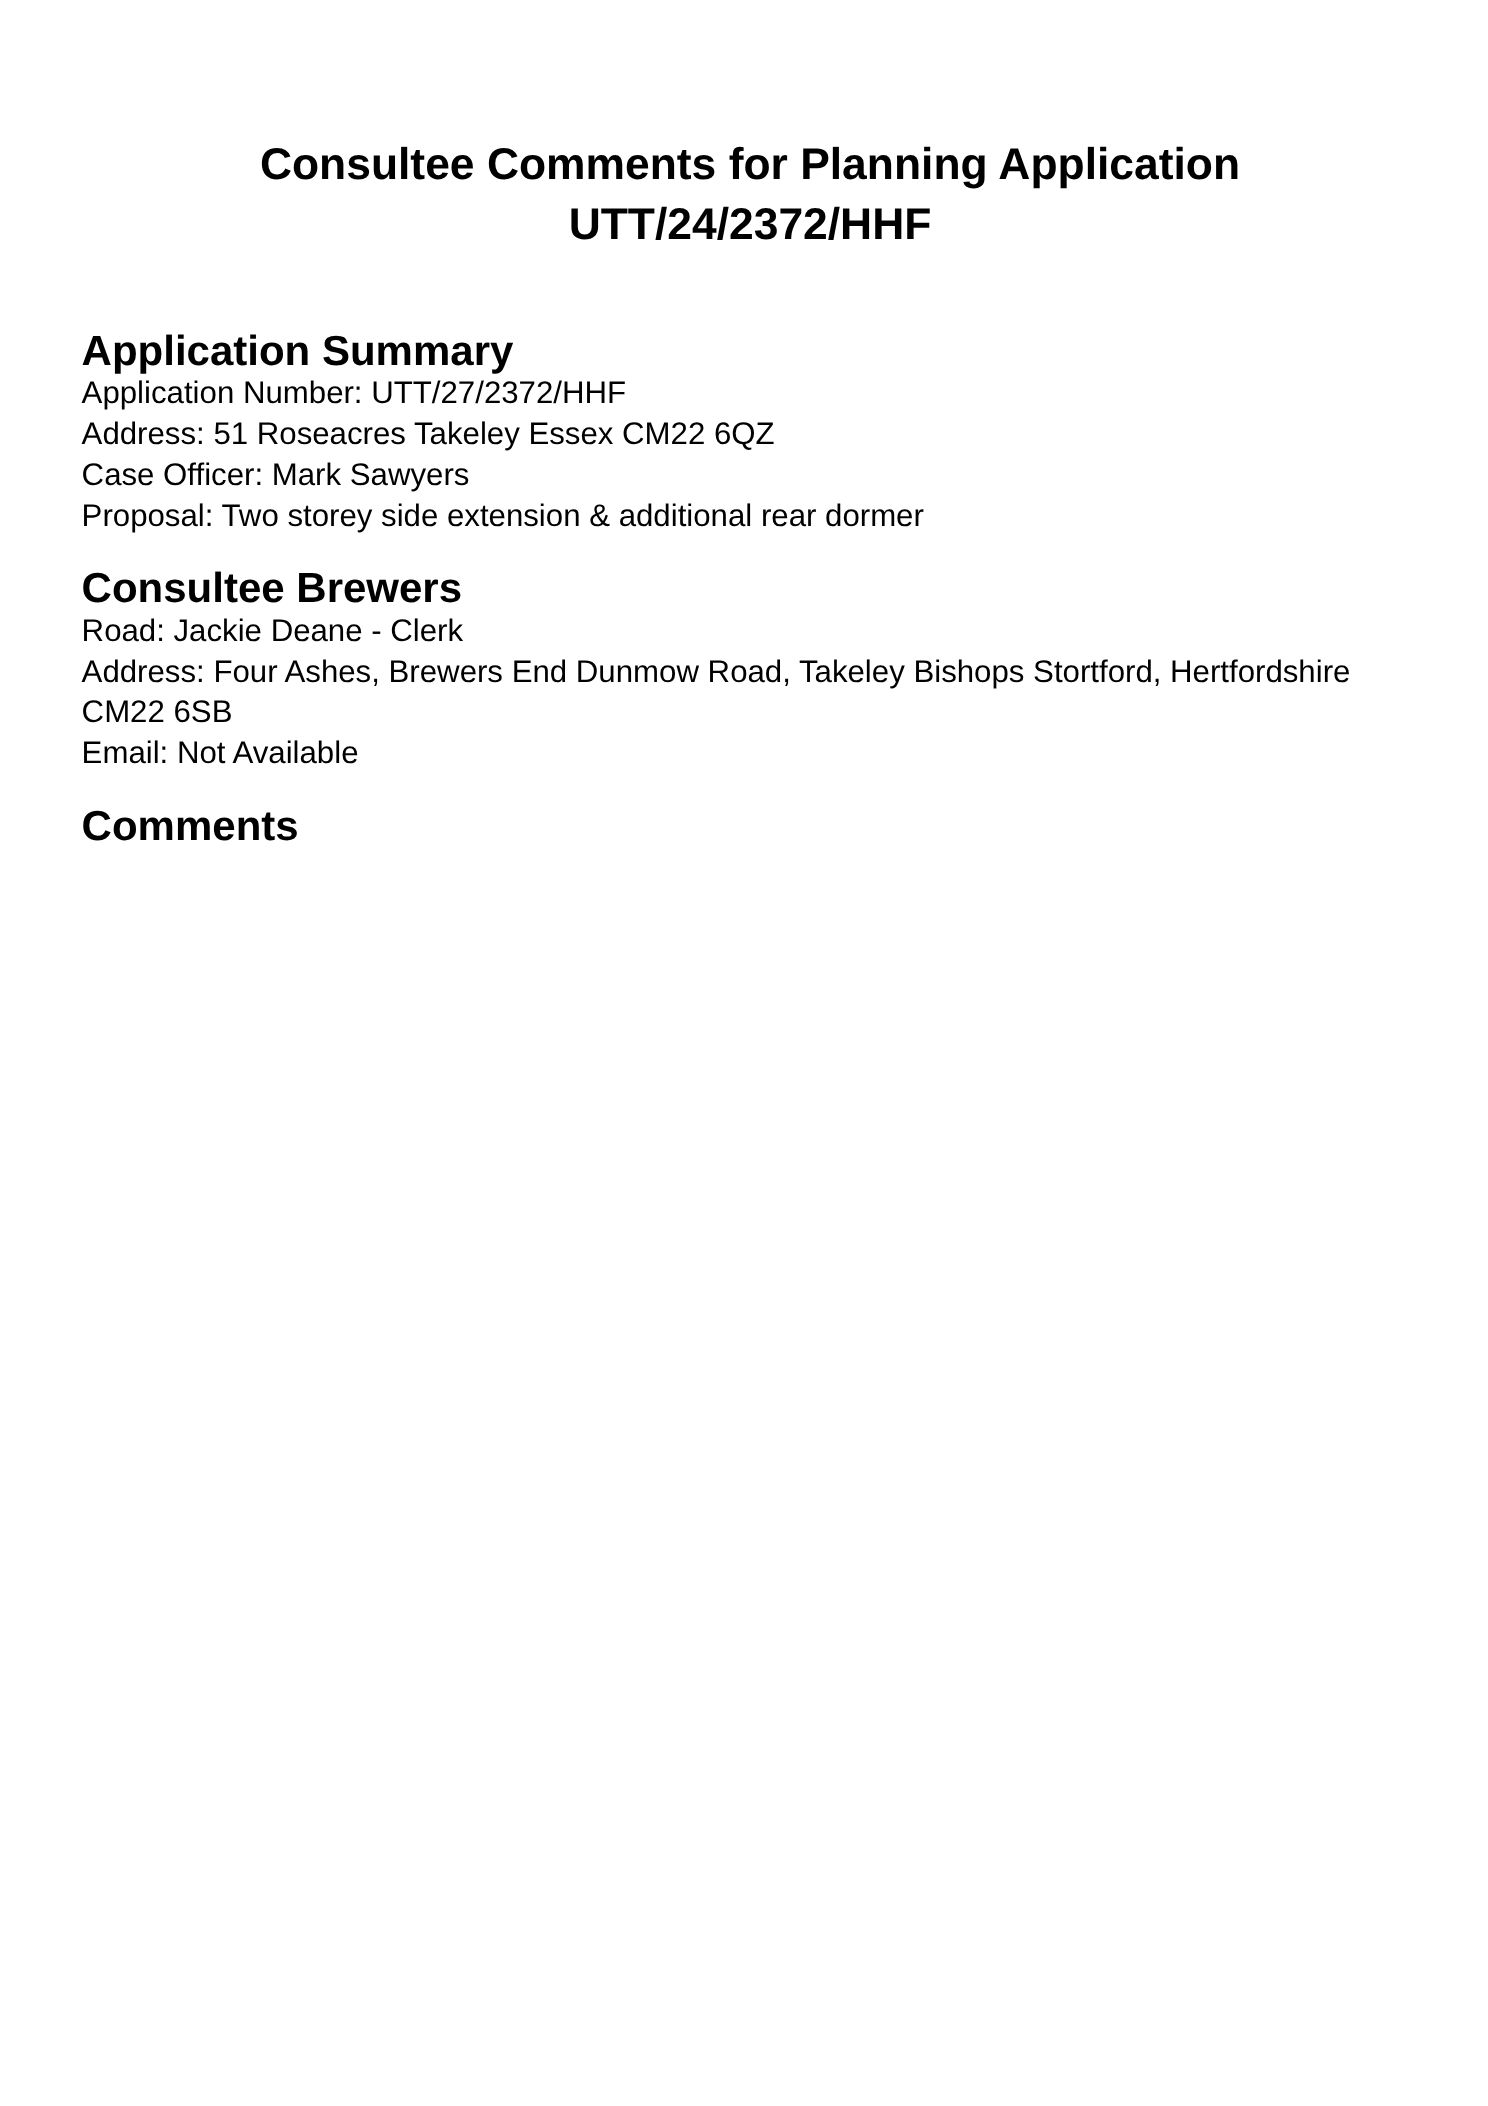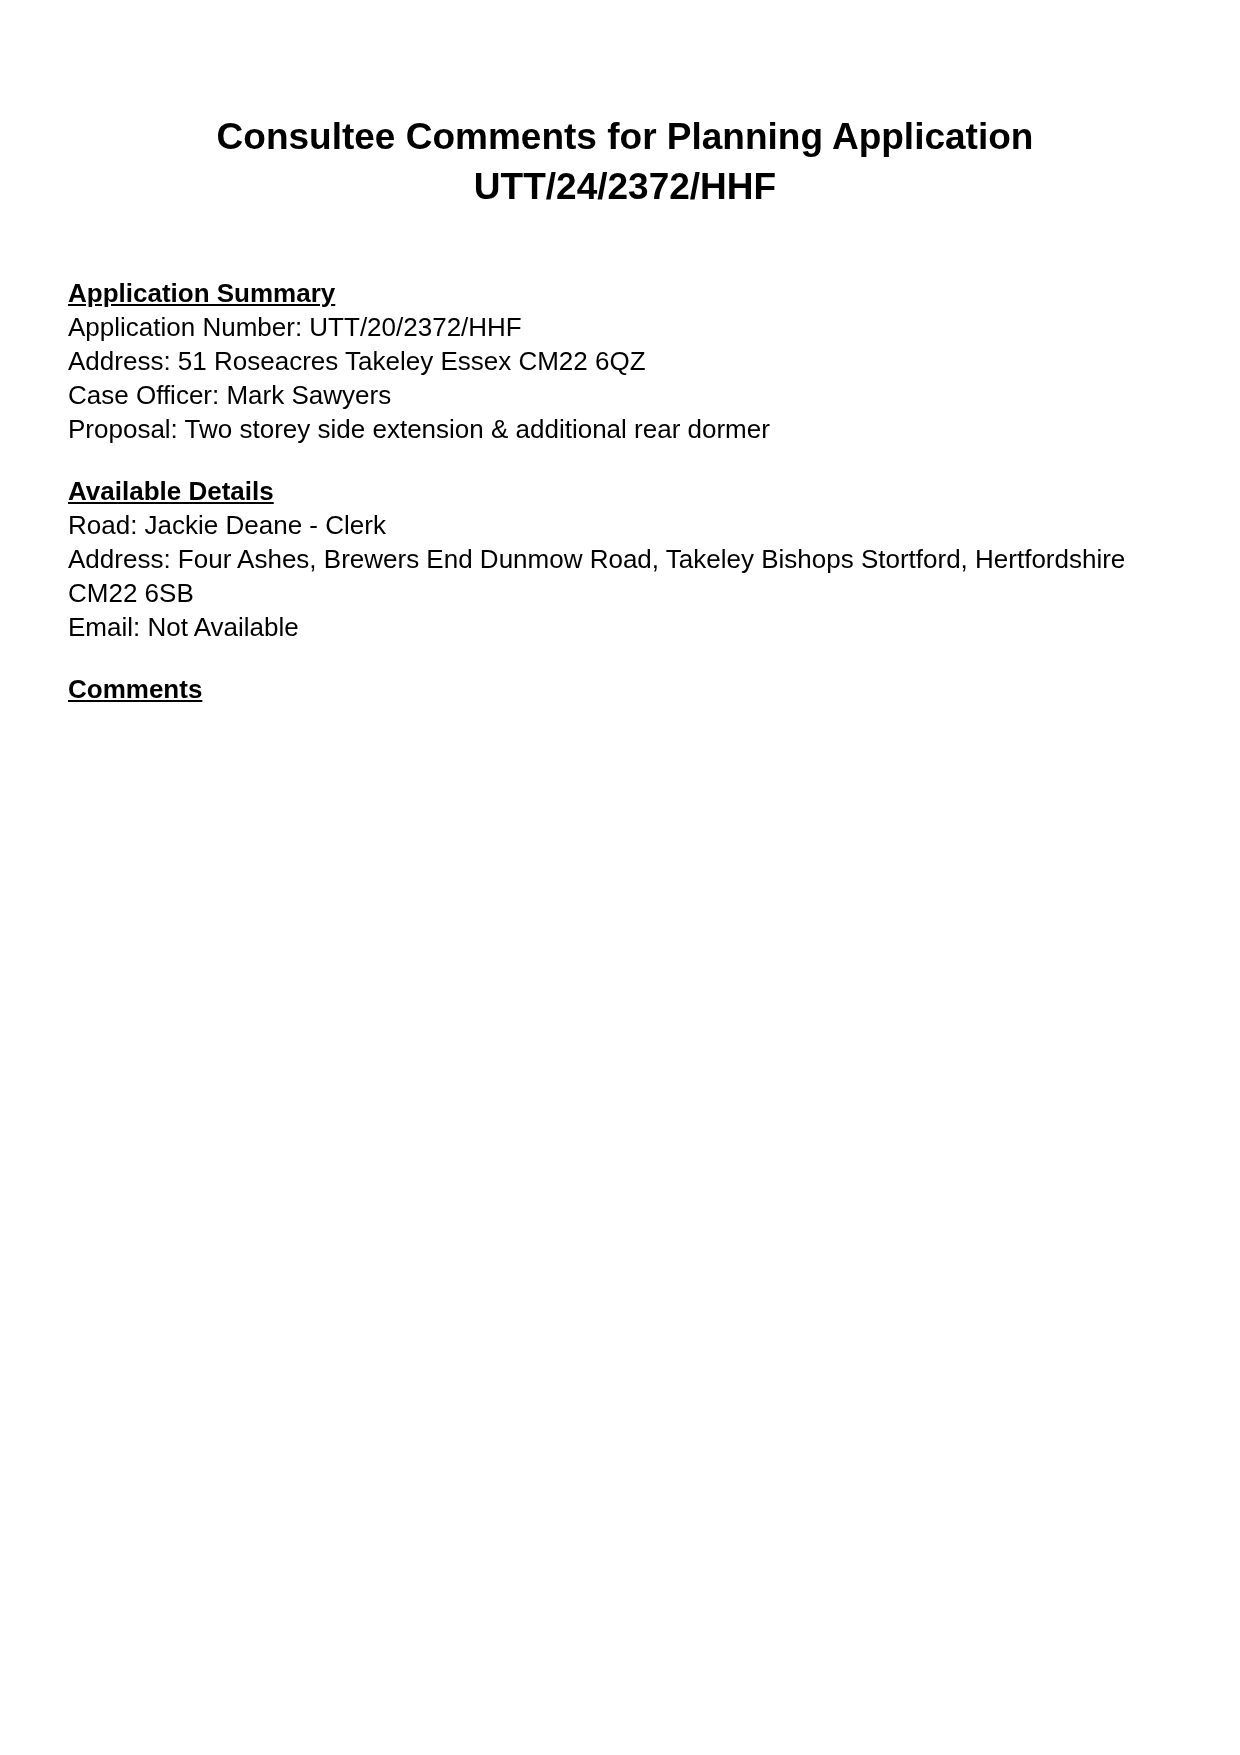--- a/index.html
+++ b/index.html
@@ -32,53 +32,52 @@
   .doc-title .title-line {
     display: block;
   }
   .section {
     margin-top: 28px;
   }
   .section:first-of-type {
     margin-top: 0;
   }
   .section-heading {
-    font-size: 26px;
+    font-size: 35px;
     font-weight: bold;
     line-height: 34px;
     margin: 0;
-    text-decoration: underline;
   }
   .section-line {
     font-size: 26px;
     font-weight: normal;
     line-height: 34px;
     margin: 0;
   }
 </style>
 </head>
 <body>
 
 <div class="page">
 
   <h1 class="doc-title">
     <span class="title-line">Consultee Comments for Planning Application</span>
     <span class="title-line">UTT/24/2372/HHF</span>
   </h1>
 
   <div class="section">
     <h2 class="section-heading">Application Summary</h2>
-    <p class="section-line">Application Number: UTT/20/2372/HHF</p>
+    <p class="section-line">Application Number: UTT/27/2372/HHF</p>
     <p class="section-line">Address: 51 Roseacres Takeley Essex CM22 6QZ</p>
     <p class="section-line">Case Officer: Mark Sawyers</p>
     <p class="section-line">Proposal: Two storey side extension &amp; additional rear dormer</p>
   </div>
 
   <div class="section">
-    <h2 class="section-heading">Available Details</h2>
+    <h2 class="section-heading">Consultee Brewers</h2>
     <p class="section-line">Road: Jackie Deane - Clerk</p>
     <p class="section-line">Address: Four Ashes, Brewers End Dunmow Road, Takeley Bishops Stortford, Hertfordshire CM22 6SB</p>
     <p class="section-line">Email: Not Available</p>
   </div>
 
   <div class="section">
     <h2 class="section-heading">Comments</h2>
   </div>
 
 </div>

